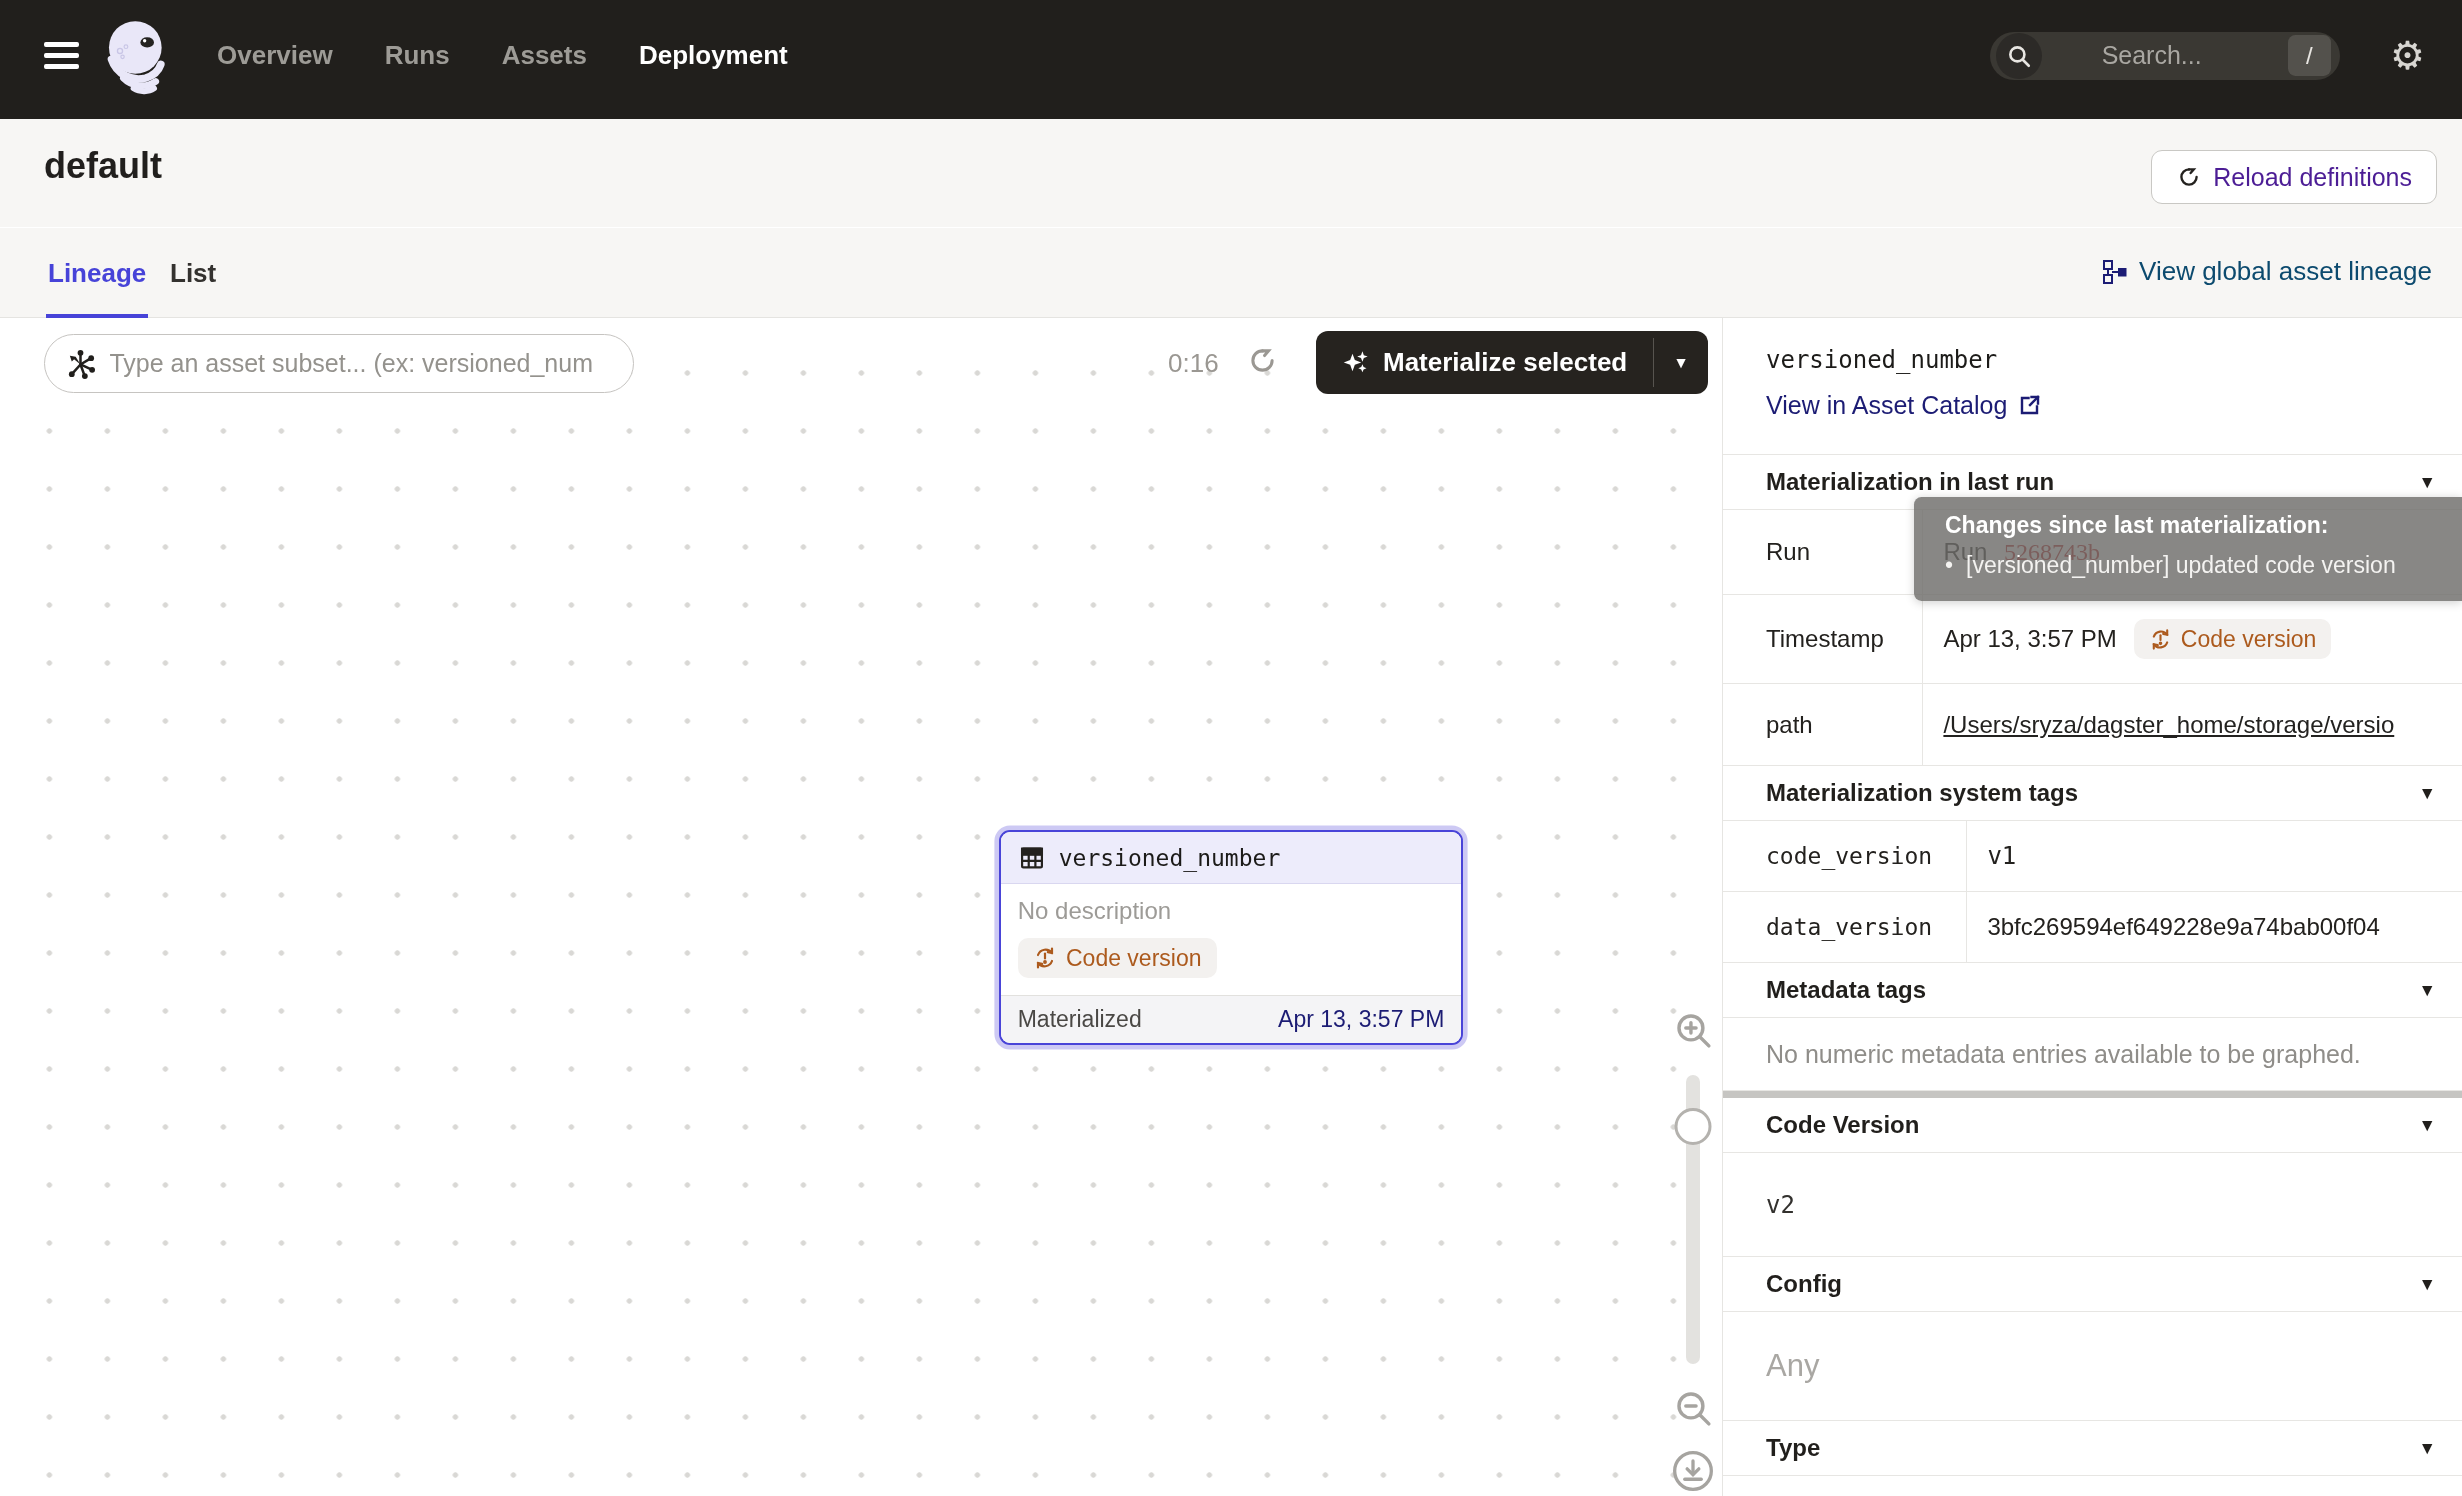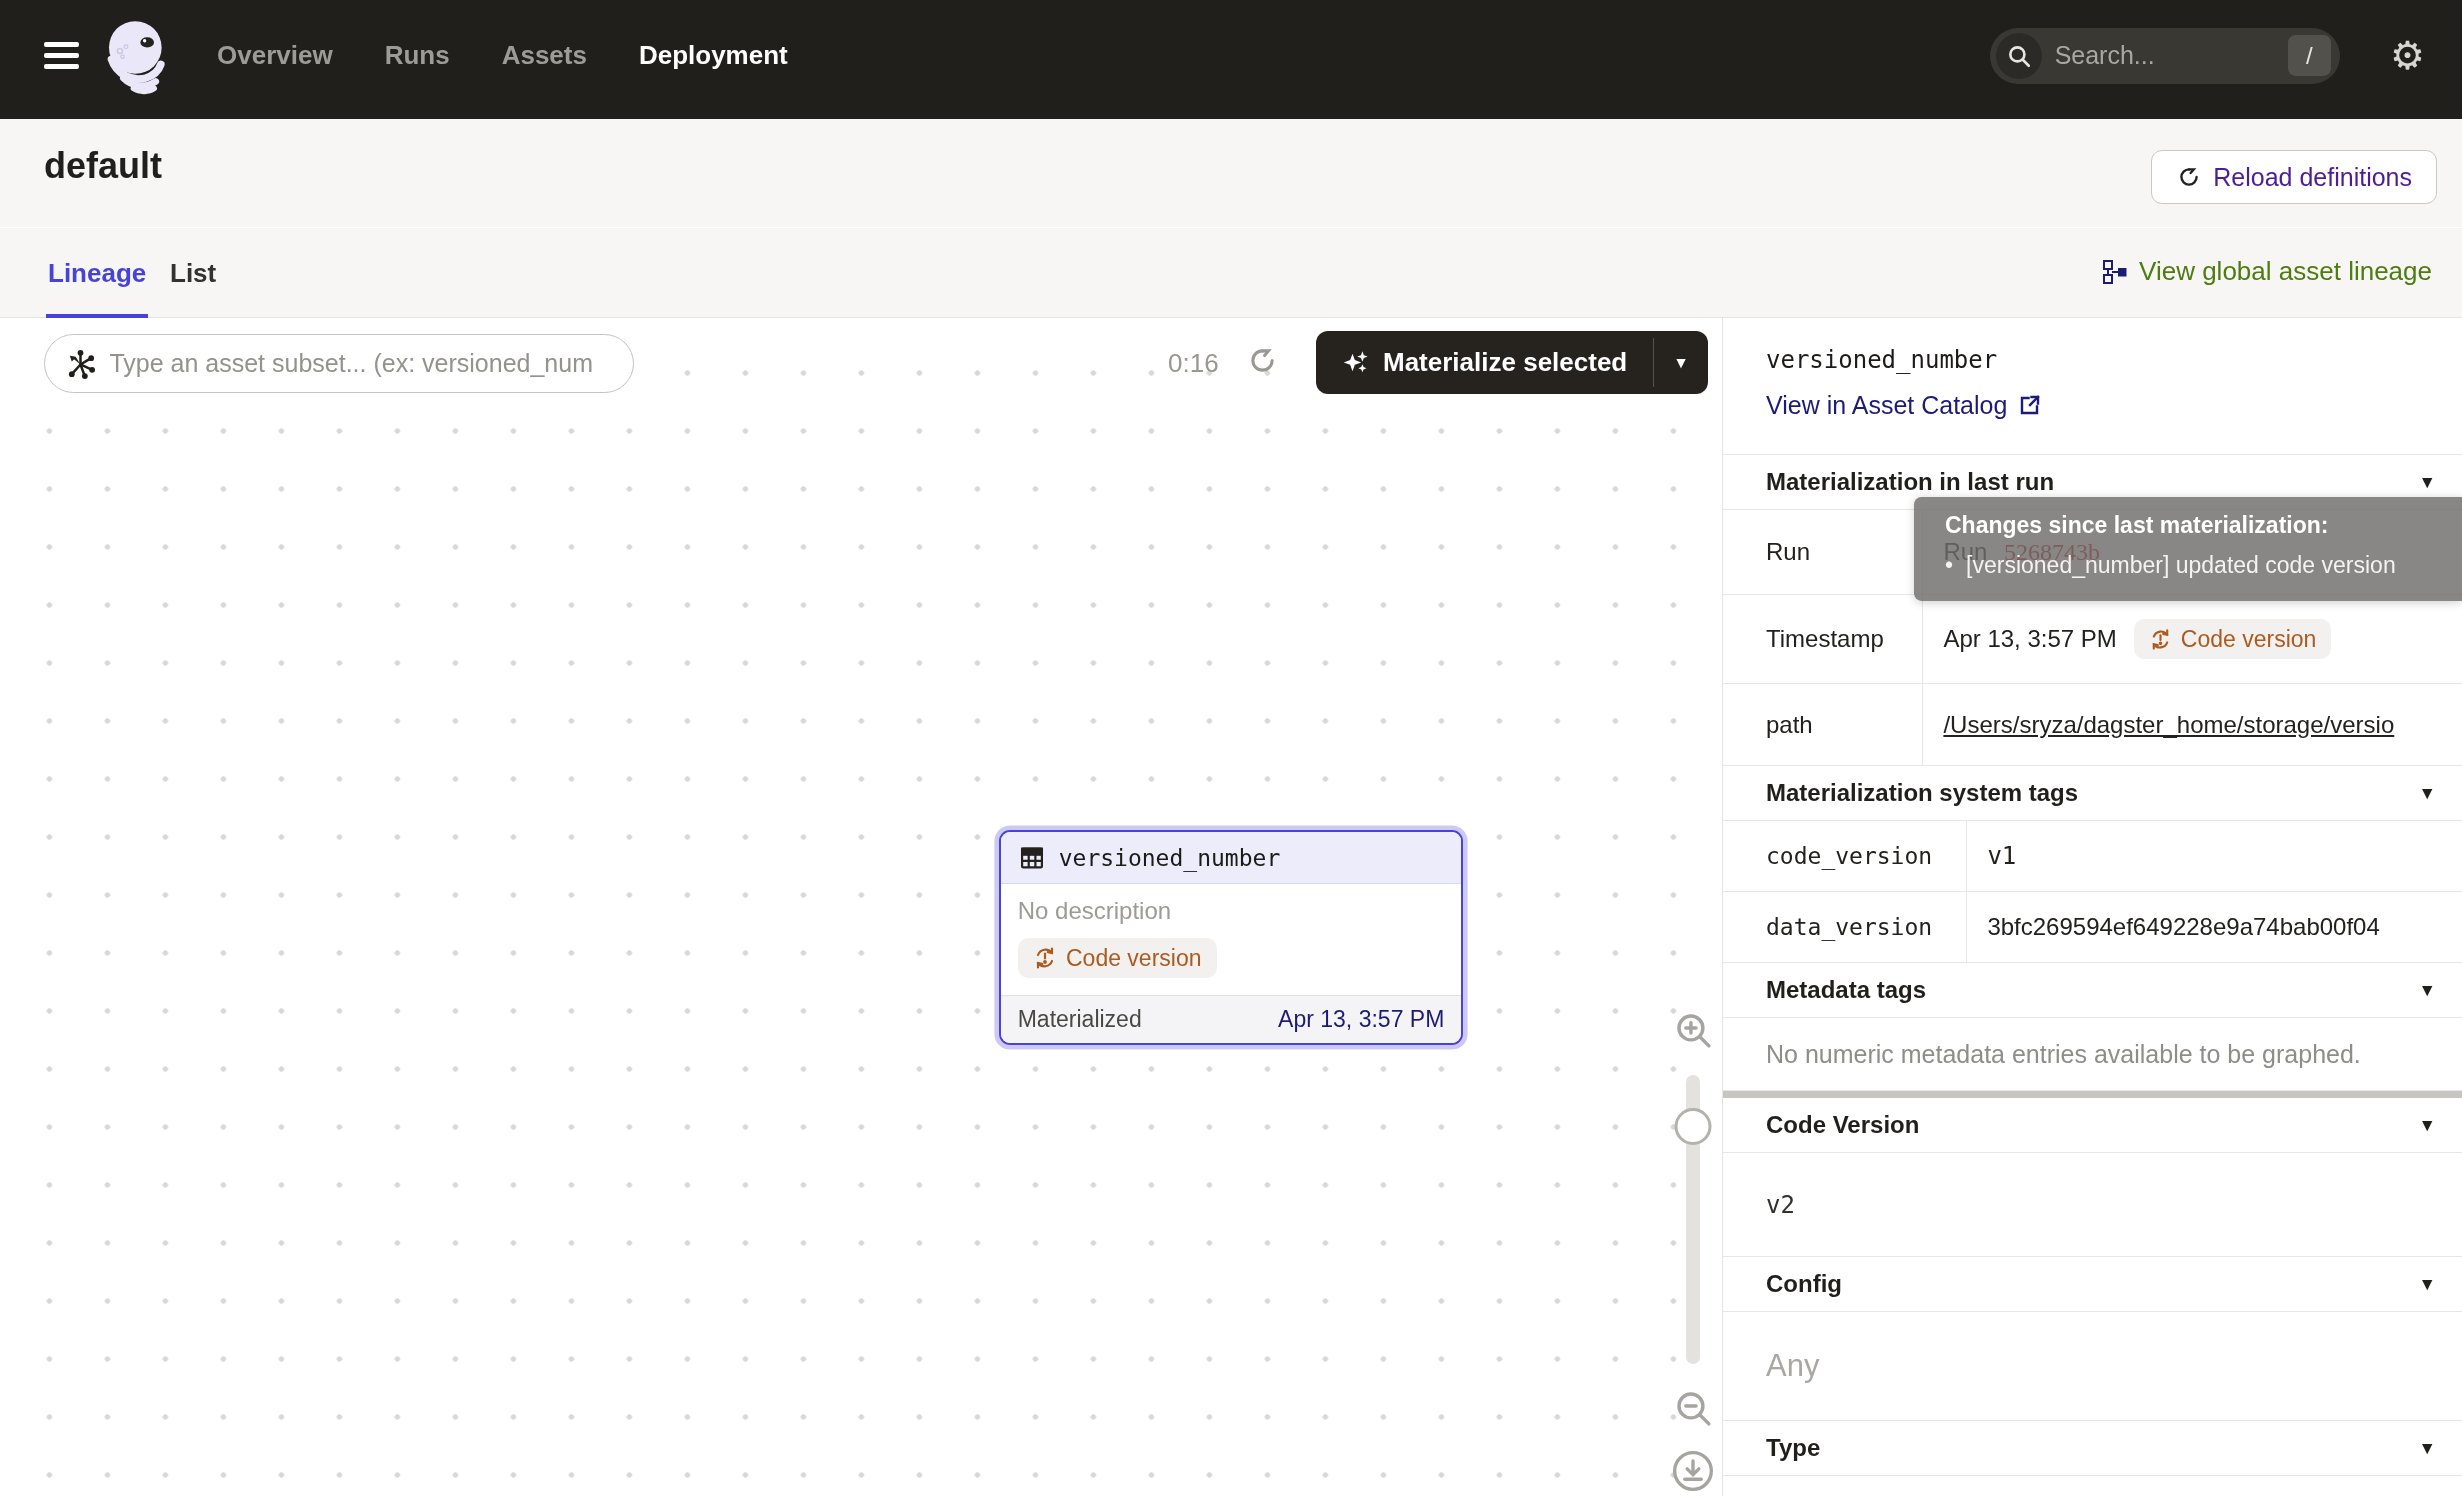--- a/index.html
+++ b/index.html
@@ -9,41 +9,41 @@
 
   
   .nav { position:absolute; top:0; left:0; width:2462px; height:119px; background:#211F1C; display:flex; align-items:center; padding:0 37px 8px 44px; }
   .hamburger { width:35px; display:flex; flex-direction:column; gap:6.5px; cursor:pointer; margin-right:24px; }
   .hamburger span { display:block; height:4.6px; border-radius:1.9px; background:#fff; }
   .logo { width:68px; height:78px; margin-right:46px; }
   .nav-items { display:flex; align-items:center; gap:52px; }
   .nav-item { font-size:26px; font-weight:600; color:#9D9B96; cursor:pointer; }
   .nav-item.active { color:#FFFFFF; font-weight:700; }
   .nav-spacer { flex:1; }
-  .searchbox { width:350px; height:56px; background:#3A3833; border-radius:28px; display:flex; align-items:center; padding:0 9.3px 0 5.6px; margin-right:50px; }
+  .searchbox { width:350px; height:48px; background:#3A3833; border-radius:28px; display:flex; align-items:center; padding:0 9.3px 0 5.6px; margin-right:50px;gap:47px; }
   .search-icon-wrap { width:46px; height:46px; border-radius:50%; background:#2C2A27; display:flex; align-items:center; justify-content:center; margin-right:13px; }
   .searchbox input { flex:1; background:transparent; border:none; outline:none; font-size:25px; color:#E8E6E2; font-family:"Liberation Sans", sans-serif; min-width:0; }
   .searchbox input::placeholder { color:#A9A7A2; }
   .slash-key { width:43px; height:41px; background:#53514C; border-radius:7.4px; color:#E8E6E2; font-size:24px; display:flex; align-items:center; justify-content:center; }
   .gear { font-size:39px; color:#D8D6D2; cursor:pointer; line-height:1; }
 
   
   .pagehead { position:absolute; top:119px; left:0; width:2462px; height:108px; background:#F7F6F4; }
   .pagehead h1 { position:absolute; left:44px; top:26px; font-size:36px; font-weight:700; color:#211F1D; }
   .group-chip { position:absolute; left:183px; top:27px; height:49px; background:#EBEAE7; border-radius:25px; display:flex; align-items:center; gap:11px; padding:0 20.4px; font-size:23px; color:#24221F; }
   .group-chip .file-link { color:#2A2ACB; cursor:pointer; }
   .reload-btn { position:absolute; right:25px; top:31px; height:54px; background:#FFFFFF; border:0.9px solid #C9C8C4; border-radius:11px; display:flex; align-items:center; gap:11px; padding:0 24px; font-size:25px; color:#4c1d95; cursor:pointer; }
 
   
   .tabsrow { position:absolute; top:228px; left:0; width:2462px; height:90px; background:#F7F6F4; border-bottom:0.9px solid #E5E4E1; }
   .tab { position:absolute; top:30px; font-size:26px; font-weight:600; cursor:pointer; }
   .tab-lineage { left:48px; color:#4743D8; }
   .tab-lineage::after { content:""; position:absolute; left:-1.9px; right:-1.9px; top:56px; height:4.6px; background:#4743D8; }
   .tab-list { left:170px; color:#34322F; }
-  .global-link { position:absolute; right:30px; top:28px; display:flex; align-items:center; gap:11px; color:#4d7c0f; font-size:26px; font-weight:500; cursor:pointer; }
+  .global-link { position:absolute; right:30px; top:28px; display:flex; align-items:center; gap:11px; color:#0c4a6e; font-size:26px; font-weight:500; cursor:pointer; }
 
   
   .main { position:absolute; top:318px; left:0; width:2462px; height:1178px; display:flex; }
   .canvas { position:relative; width:1722px; height:1178px; background:#FFFFFF;
     background-image:radial-gradient(circle, #D9D8D5 2.4px, transparent 3px);
     background-size:58px 58px; background-position:20.4px 26px; }
   .sidebar { position:relative; width:740px; height:1178px; background:#FFFFFF; border-left:0.9px solid #E6E5E2; overflow:hidden; }
 
   
   .asset-filter { position:absolute; left:44px; top:15.7px; width:590px; height:59px; background:#fff; border:1.9px solid #C6C4C1; border-radius:30px; display:flex; align-items:center; gap:13px; padding:0 20.4px; }

